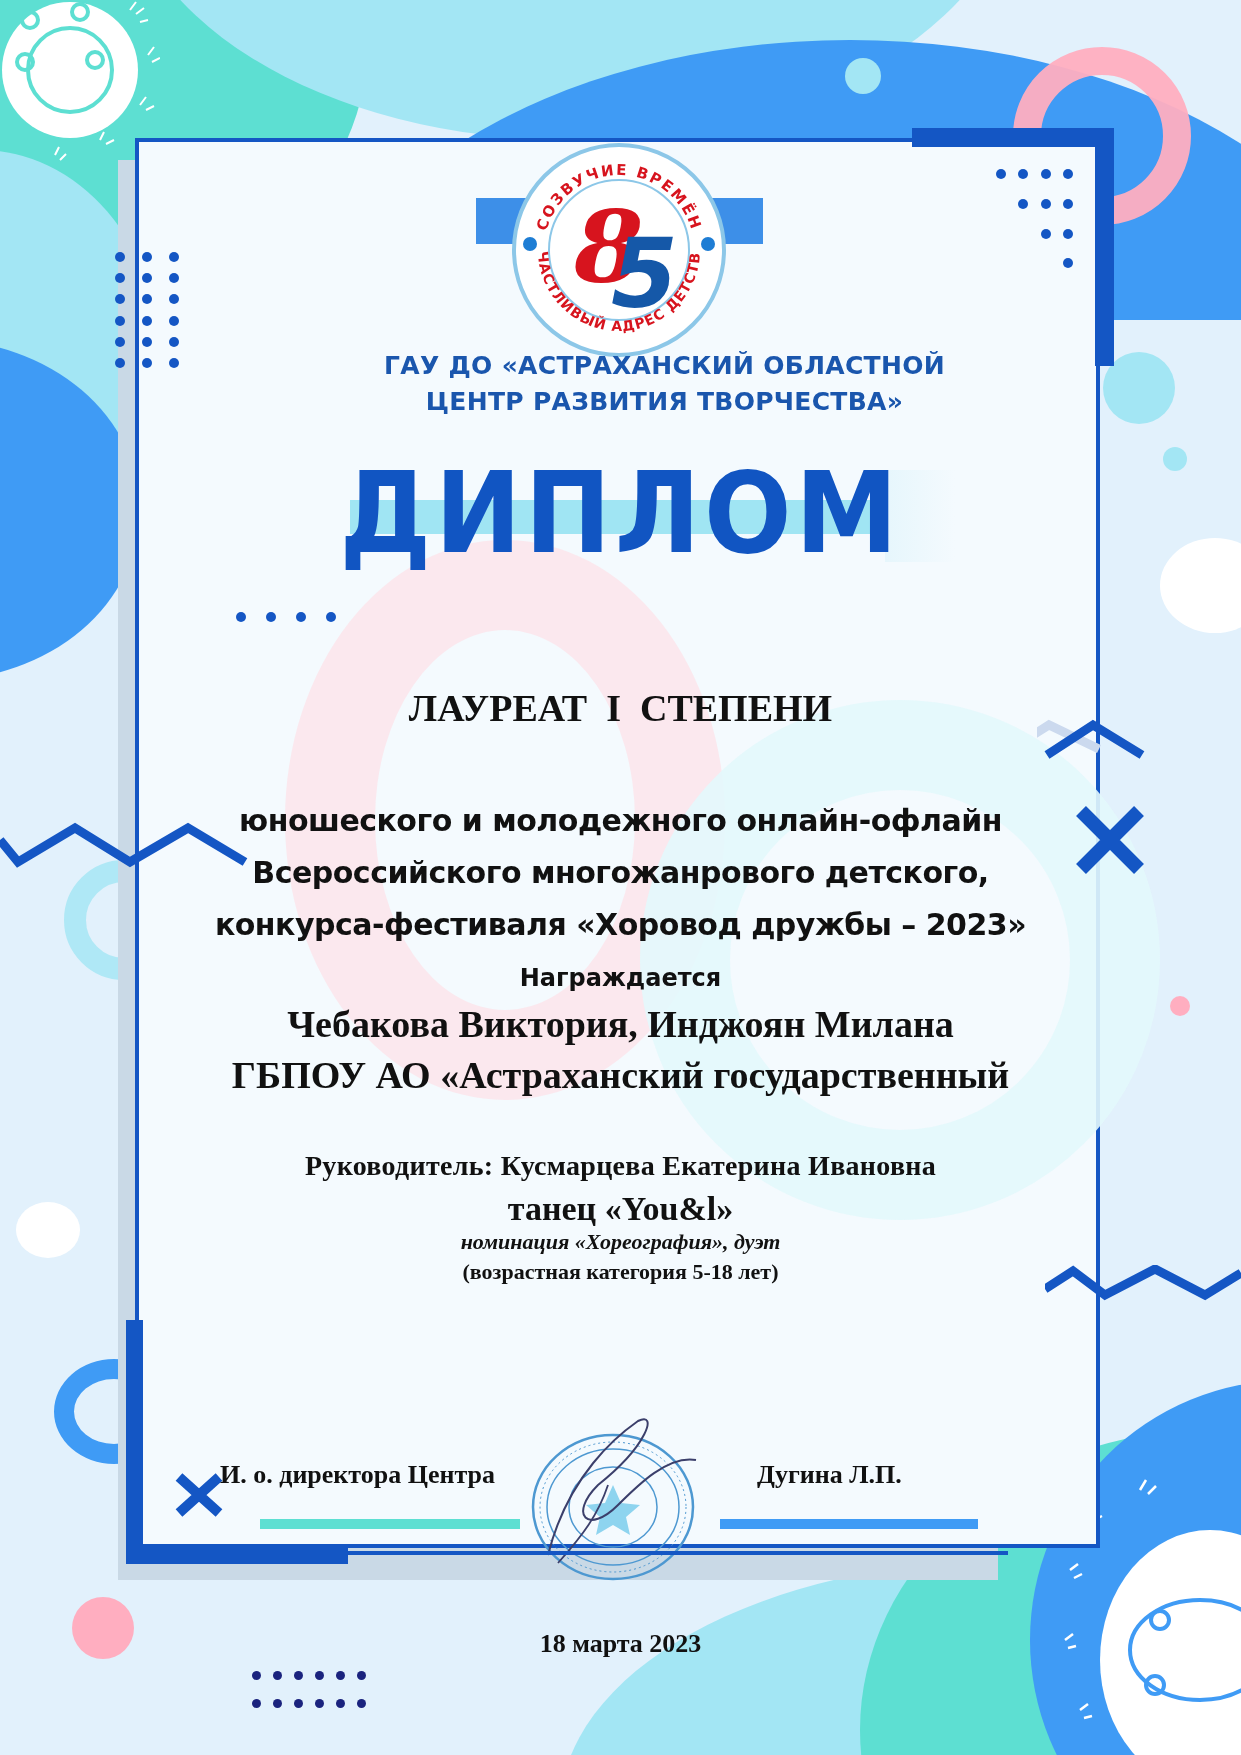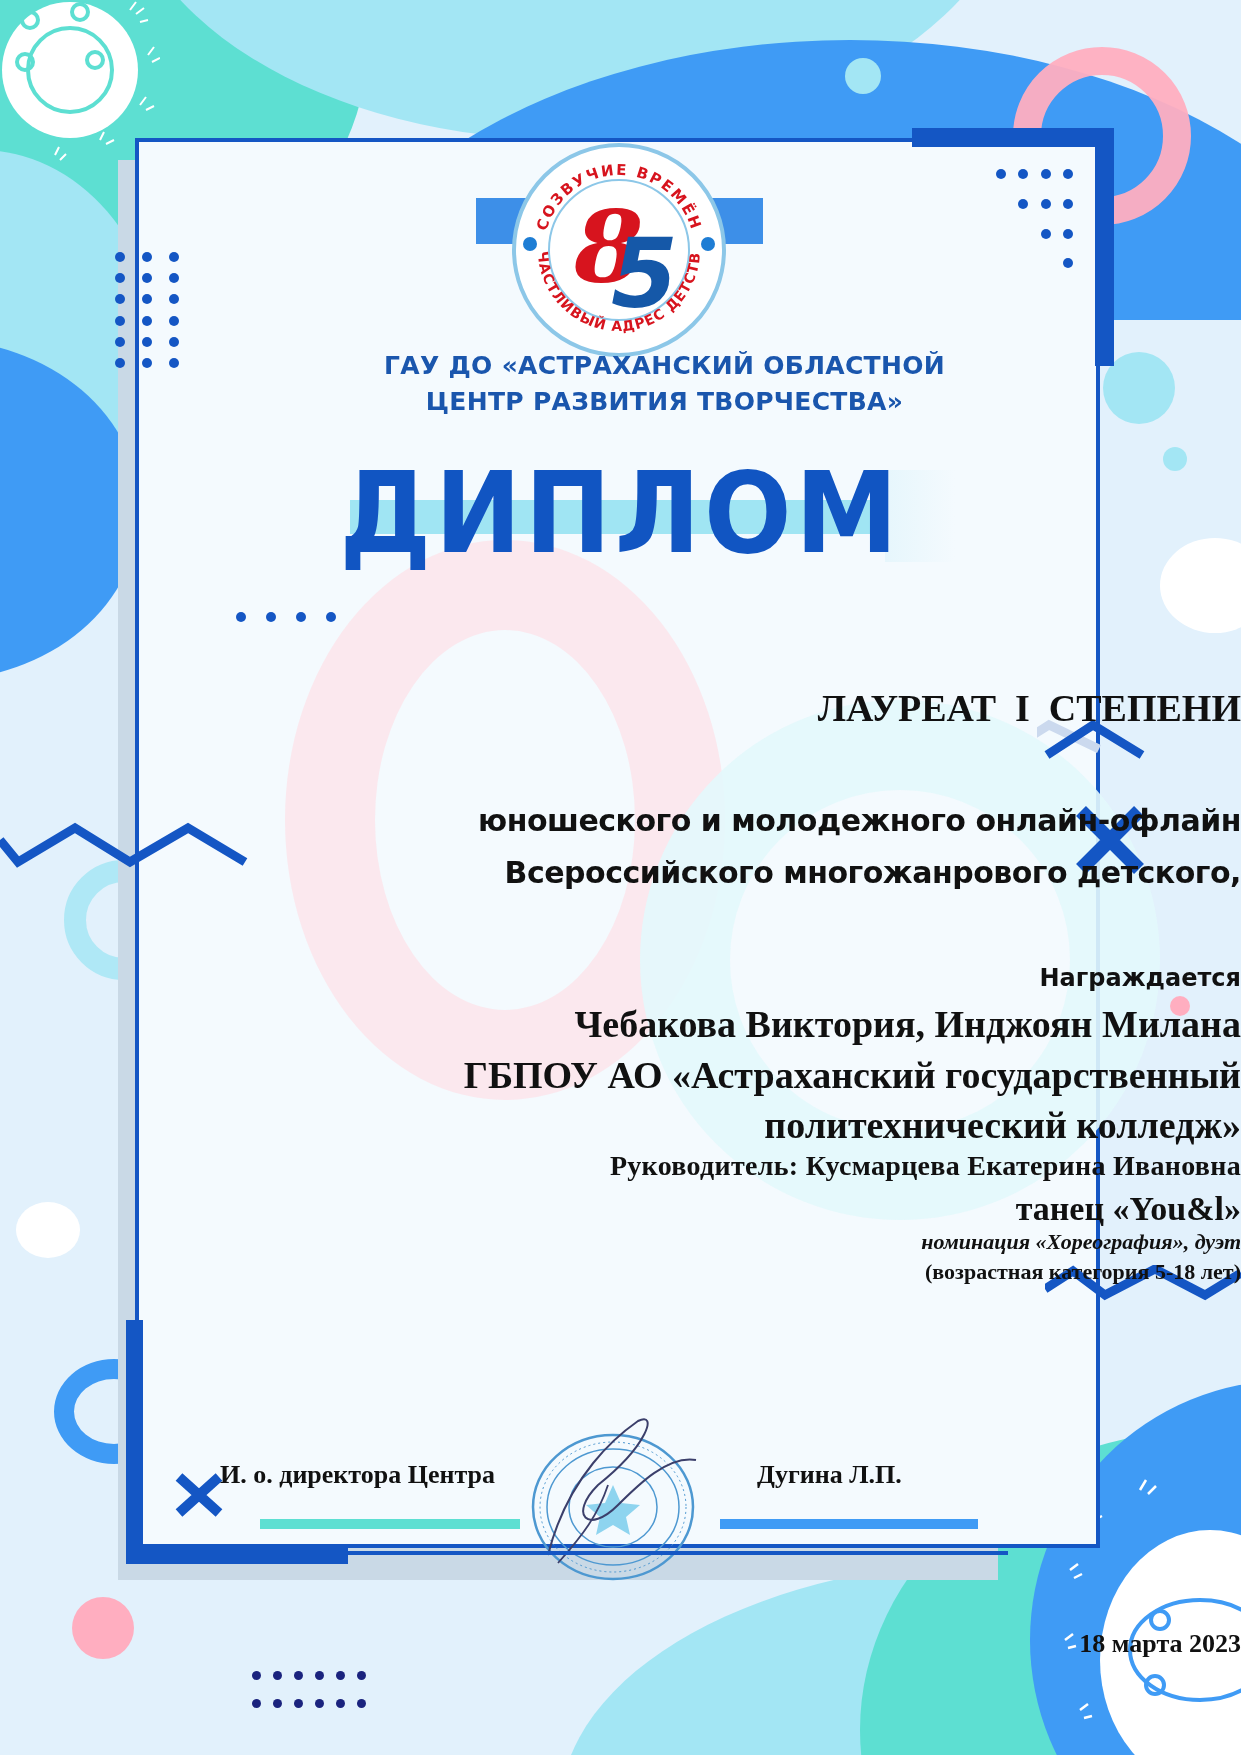--- a/index.html
+++ b/index.html
@@ -12,21 +12,21 @@
   .corner-tr-v { position: absolute; left: 1095px; top: 128px; width: 19px; height: 238px; background: #1456c4; }
   .corner-bl-v { position: absolute; left: 126px; top: 1320px; width: 17px; height: 243px; background: #1456c4; }
   .corner-bl-h { position: absolute; left: 126px; top: 1547px; width: 222px; height: 17px; background: #1456c4; }
   .dot { position: absolute; width: 10px; height: 10px; border-radius: 50%; background: #1456c4; }
   .dot.navy { background: #1a237e; width: 9px; height: 9px; }
   .center { position: absolute; left: 0; width: 1241px; text-align: center; }
   .sans-bold { font-family: "DejaVu Sans", "Liberation Sans", sans-serif; font-weight: bold; }
   .serif-bold { font-family: "Liberation Serif", "DejaVu Serif", serif; font-weight: bold; }
   .org { color: #1a56ad; font-size: 25px; line-height: 36px; letter-spacing: 0.3px; margin-left: 44px; }
   .title { color: #1155c2; font-size: 112px; letter-spacing: 4px; font-family: "DejaVu Sans", sans-serif; font-weight: bold; transform: scaleX(0.92); }
-  .txt { color: #111; text-align: right; }
+  .txt { color: #111; }
   .logo-ring { position: absolute; left: 512px; top: 143px; width: 214px; height: 214px; border-radius: 50%; background: #fff; border: 4px solid #8cc7e8; box-sizing: border-box; }
   .logo-bar { position: absolute; left: 476px; top: 198px; width: 287px; height: 46px; background: #3d8fe8; }
   .sig-line { position: absolute; height: 10px; }
 </style>
 </head>
 <body>
 
 <div>
 
   <div class="blob" style="left:-250px;top:-260px;width:620px;height:580px;background:#5ddfd2;"></div>
@@ -193,28 +193,28 @@
 
 <div class="abs" style="left:350px;top:500px;width:535px;height:34px;background:#a0e5f3;"></div>
 <div class="abs" style="left:885px;top:470px;width:70px;height:92px;background:linear-gradient(90deg,#e6f6fc,#f4fafe);"></div>
 <div class="center title" style="top:448px;line-height:130px;">ДИПЛОМ</div>
 
 <div class="center serif-bold txt" style="top:686px;font-size:38px;white-space:pre;">ЛАУРЕАТ  I  СТЕПЕНИ</div>
 
 <div class="center sans-bold txt" style="top:795px;font-size:30px;line-height:52px;letter-spacing:-0.5px;">
   <div>юношеского и молодежного онлайн-офлайн</div>
   <div>Всероссийского многожанрового детского,</div>
+  <div>конкурса-фестиваля «Хоровод дружбы – 2023»</div>
 </div>
 
 <div class="center sans-bold txt" style="top:964px;font-size:24px;">Награждается</div>
 
 <div class="center serif-bold txt" style="top:1002px;font-size:38px;">Чебакова Виктория, Инджоян Милана</div>
 <div class="center serif-bold txt" style="top:1050px;font-size:38px;line-height:50px;">
   <div>ГБПОУ АО «Астраханский государственный</div>
-  <div>политехнический колледж»</div>
 </div>
 <div class="center serif-bold txt" style="top:1150px;font-size:28px;letter-spacing:0.3px;">Руководитель: Кусмарцева Екатерина Ивановна</div>
 <div class="center serif-bold txt" style="top:1190px;font-size:34px;">танец «You&amp;l»</div>
 <div class="center serif-bold txt" style="top:1229px;font-size:22px;font-style:italic;">номинация «Хореография», дуэт</div>
 <div class="center serif-bold txt" style="top:1259px;font-size:22px;">(возрастная категория 5-18 лет)</div>
 
 <div class="abs serif-bold txt" style="left:220px;top:1460px;font-size:26px;">И. о. директора Центра</div>
 <div class="abs serif-bold txt" style="left:757px;top:1460px;font-size:26px;">Дугина Л.П.</div>
 <div class="sig-line" style="left:260px;top:1519px;width:150px;background:#5ddfd2;"></div>
 <div class="sig-line" style="left:410px;top:1519px;width:110px;background:#5ddfd2;"></div>

